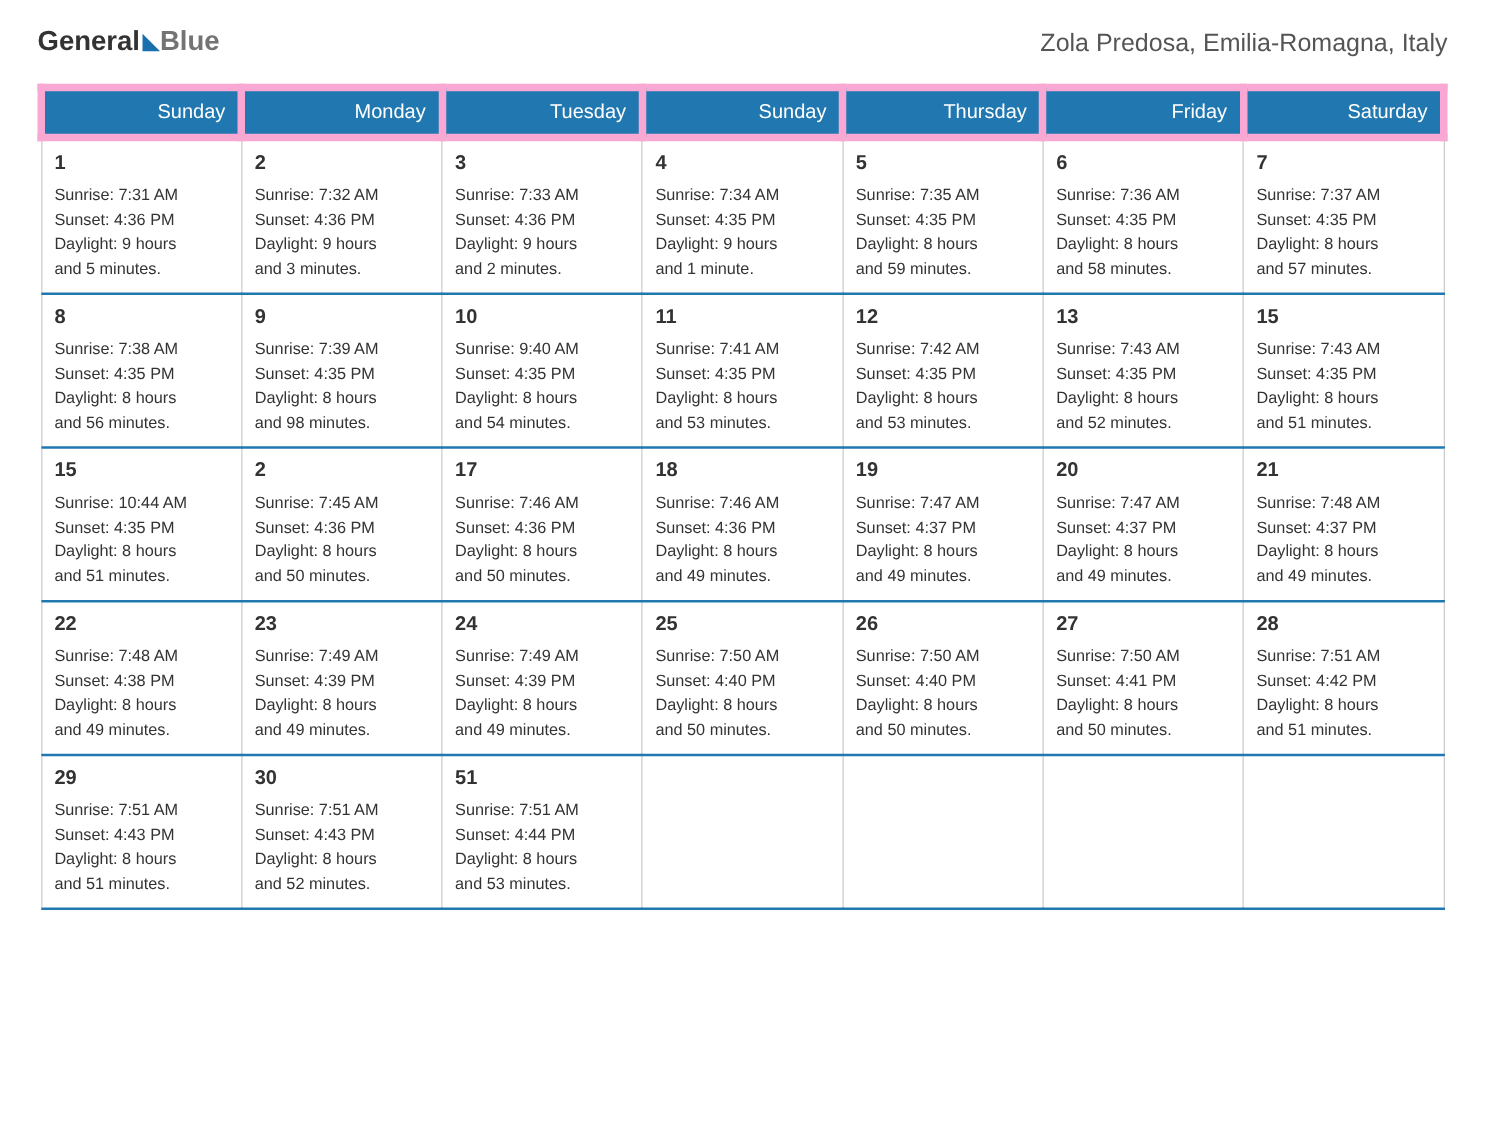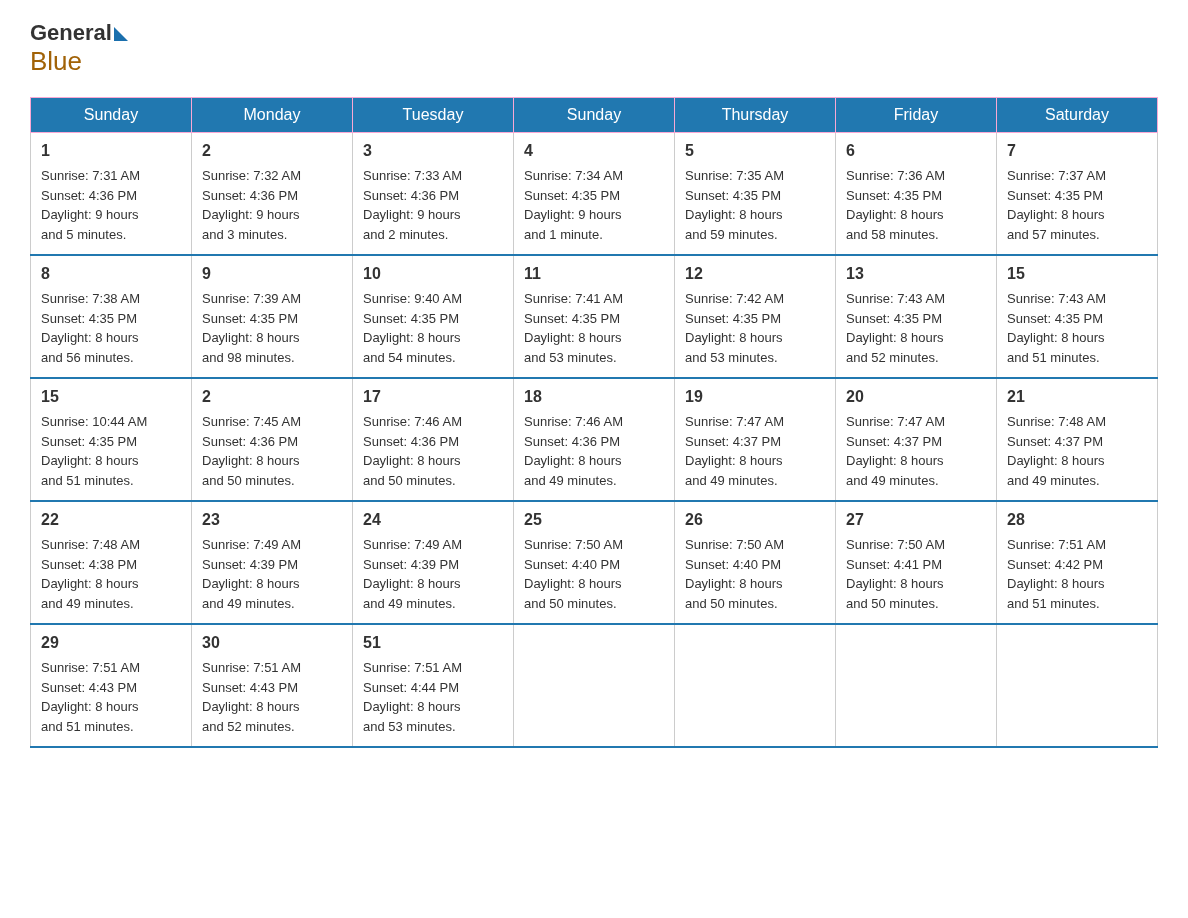--- a/index.html
+++ b/index.html
@@ -51,22 +51,22 @@
     table {
       width: 100%;
       border-collapse: collapse;
     }
     thead tr th {
       background-color: #2178b0;
       color: #fff;
       font-size: 16px;
       font-weight: normal;
       padding: 8px 10px;
-      text-align: center;
-      border: 1px solid #f9a8d4;
+      text-align: right;
+      border: 6px solid #f9a8d4;
     }
     tbody tr td {
       vertical-align: top;
       padding: 6px 10px 10px 10px;
       border: 1px solid #ccc;
       width: 14.28%;
       font-size: 13px;
       color: #333;
       line-height: 1.5;
     }
@@ -81,29 +81,30 @@
     }
     tbody tr td.empty {
       background: #fff;
     }
   </style>
 </head>
 <body>
 
 <div class="header">
   <div class="logo">
-    <div style="display:flex; flex-direction:column; align-items:flex-start;">
+    <div style="display:flex; flex-direction:row; align-items:flex-start;">
       <div style="display:flex; align-items:center;">
         <span class="logo-text">General</span>
         <div class="logo-triangle"></div>
       </div>
-      <span class="logo-text" style="color:#a16207; font-weight:normal; font-size:26px;">Blue</span>
+      <span class="logo-text" style="color:#737373; font-weight:bold; font-size:22px;">Blue</span>
     </div>
   </div>
   <div class="title-block">
+    <div class="location">Zola Predosa, Emilia-Romagna, Italy</div>
   </div>
 </div>
 
 <table>
   <thead>
     <tr>
       <th>Sunday</th>
       <th>Monday</th>
       <th>Tuesday</th>
       <th>Sunday</th>

